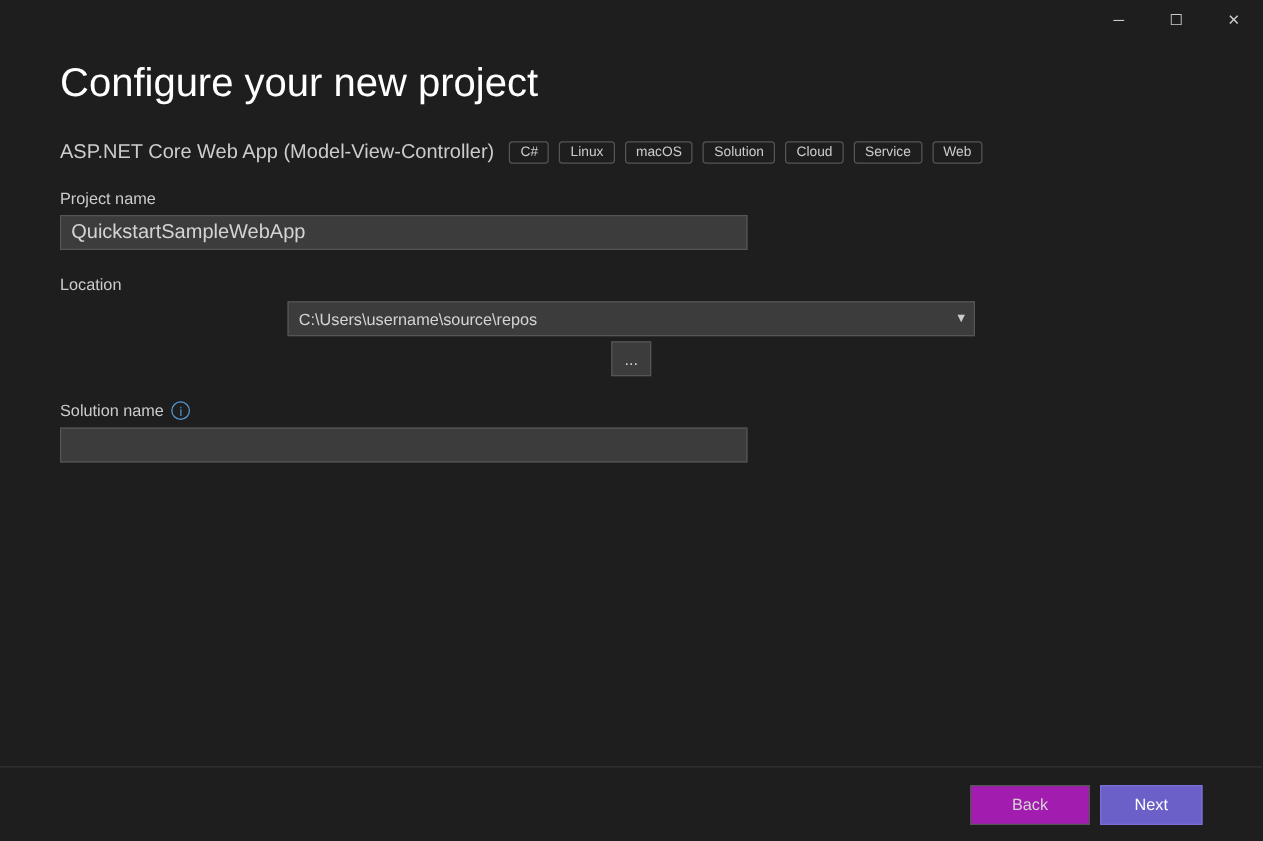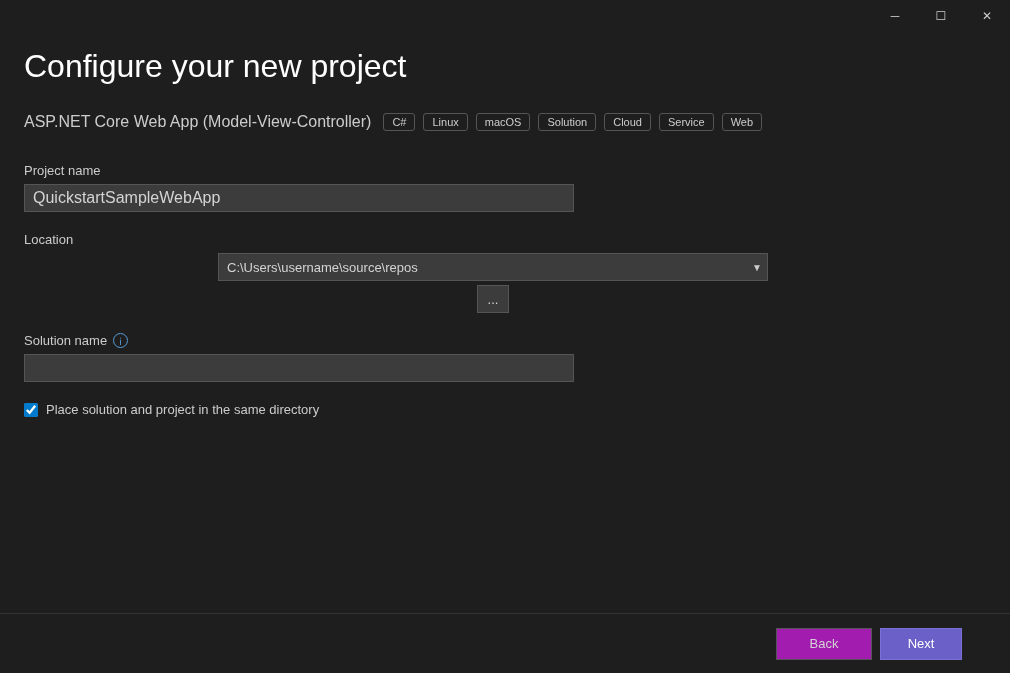--- a/index.html
+++ b/index.html
@@ -35,35 +35,35 @@
       justify-content: center;
       cursor: pointer;
       color: #cccccc;
       font-size: 12px;
       background: transparent;
       border: none;
       outline: none;
     }
 
     .main-content {
-      padding: 48px 48px 0 24px;
+      padding: 48px 48px 0 48px;
     }
 
     .page-title {
       font-size: 32px;
       font-weight: 300;
       color: #ffffff;
       margin-bottom: 28px;
     }
 
     .project-subtitle {
       display: flex;
       align-items: center;
       gap: 8px;
-      margin-bottom: 32px;
+      margin-bottom: 20px;
       flex-wrap: wrap;
     }
 
     .project-subtitle-text {
       font-size: 16px;
       color: #cccccc;
       margin-right: 4px;
     }
 
     .tag {
@@ -277,23 +277,19 @@
   </div>
 
   <div class="form-section">
     <div class="form-label">
       <span>Solution name</span>
       <span class="info-icon" title="Solution name info">ℹ</span>
     </div>
     <input class="solution-input" type="text" value="" style="">
   </div>
 
-  <div class="checkbox-row">
-    <input class="checkbox-input" type="checkbox" id="same-dir-checkbox" checked="" style="">
-    <label class="checkbox-label" for="same-dir-checkbox">Place solution and project in the same directory</label>
-  </div>
 
 </div>
 
 <div class="bottom-bar">
   <button class="btn-back">Back</button>
   <button class="btn-next">Next</button>
 </div>
 
 </body></html>

